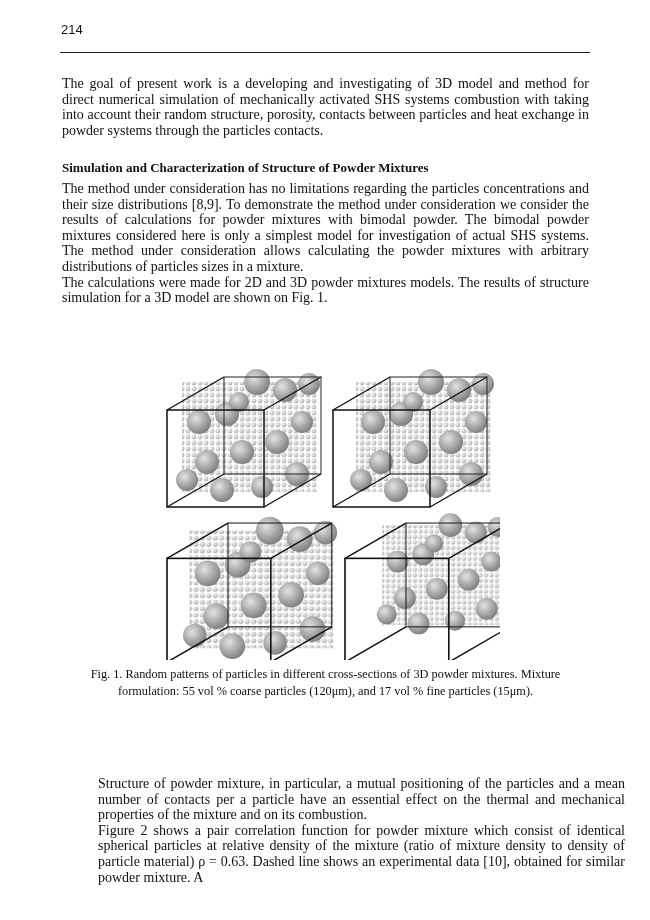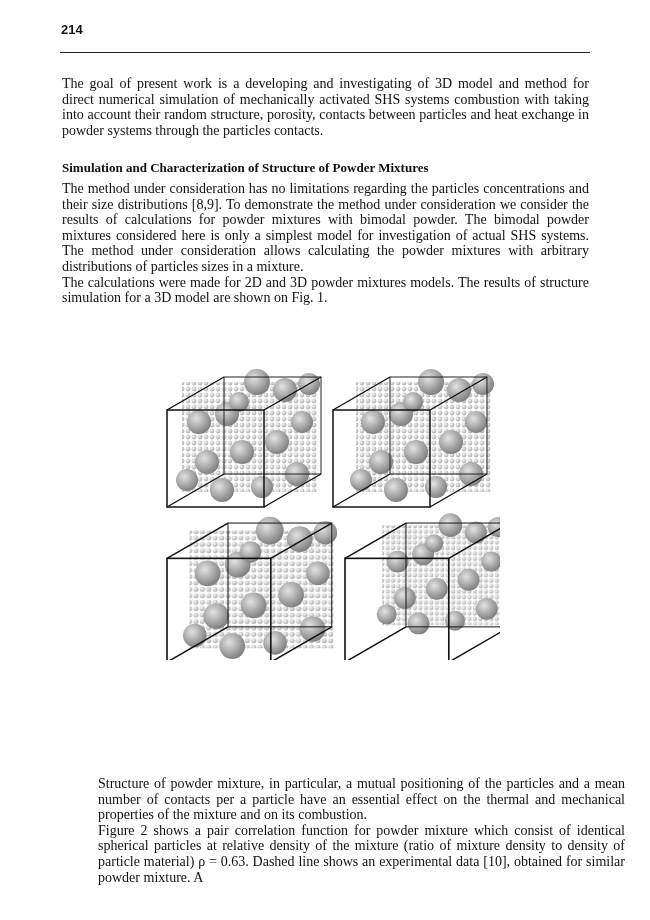--- a/index.html
+++ b/index.html
@@ -1,20 +1,20 @@
 <!DOCTYPE html>
 <html><head>
 <meta charset="utf-8">
 <style>
   html, body { margin: 0; padding: 0; background: #ffffff; }
   body { width: 650px; height: 920px; position: relative; overflow: hidden; color: #111; }
   .page { position: absolute; left: 0; top: 0; width: 650px; height: 920px; }
 
   .header { position: absolute; left: 60px; top: 22px; width: 530px; height: 20px;
-            font-family: "Liberation Sans", sans-serif; font-weight: bold; font-size: 13px; }
+            font-family: "Liberation Sans", sans-serif; font-weight: normal; font-size: 13px; }
   .header .pnum { position: absolute; left: 1px; top: 0; }
   .header .title { position: absolute; left: 113px; top: 0; white-space: nowrap; }
   .rule { position: absolute; left: 60px; top: 52px; width: 530px; height: 0; border-top: 1px solid #222; }
 
   .body-text { font-family: "Liberation Serif", serif; font-size: 14px; line-height: 15.6px; text-align: justify; }
   .blk { position: absolute; left: 62px; width: 527px; margin: 0; }
   .blk p { margin: 0; text-align: justify; text-align-last: left; }
   .heading { position: absolute; left: 62px; width: 527px; font-family: "Liberation Serif", serif;
              font-weight: bold; font-size: 13px; }
 
@@ -97,19 +97,23 @@
         <use href="#cube-particles" transform="translate(6,2)"></use>
         <use href="#cube-frame"></use>
       </g>
       <g transform="translate(190,145) scale(1.07)">
         <use href="#cube-particles" transform="translate(22,0) scale(0.85)"></use>
         <use href="#cube-frame"></use>
       </g>
     </svg>
   </div>
 
+  <div class="caption">
+    <span>Fig. 1.  Random patterns of particles in different cross-sections of 3D powder mixtures. Mixture</span>
+    <span>formulation: 55 vol % coarse particles (120μm), and 17 vol % fine particles (15μm).</span>
+  </div>
 
   <div class="blk body-text" style="top:776px;margin-left:36px;">
     <p>Structure of powder mixture, in particular, a mutual positioning of the particles and a mean number of contacts per a particle have an essential effect on the thermal and mechanical properties of the mixture and on its combustion.</p>
     <p>Figure 2 shows a pair correlation function for powder mixture which consist of identical spherical particles at relative density of the mixture (ratio of mixture density to density of particle material) ρ = 0.63. Dashed line shows an experimental data [10], obtained for similar powder mixture. A</p>
   </div>
 
 </div>
 
 </body></html>

